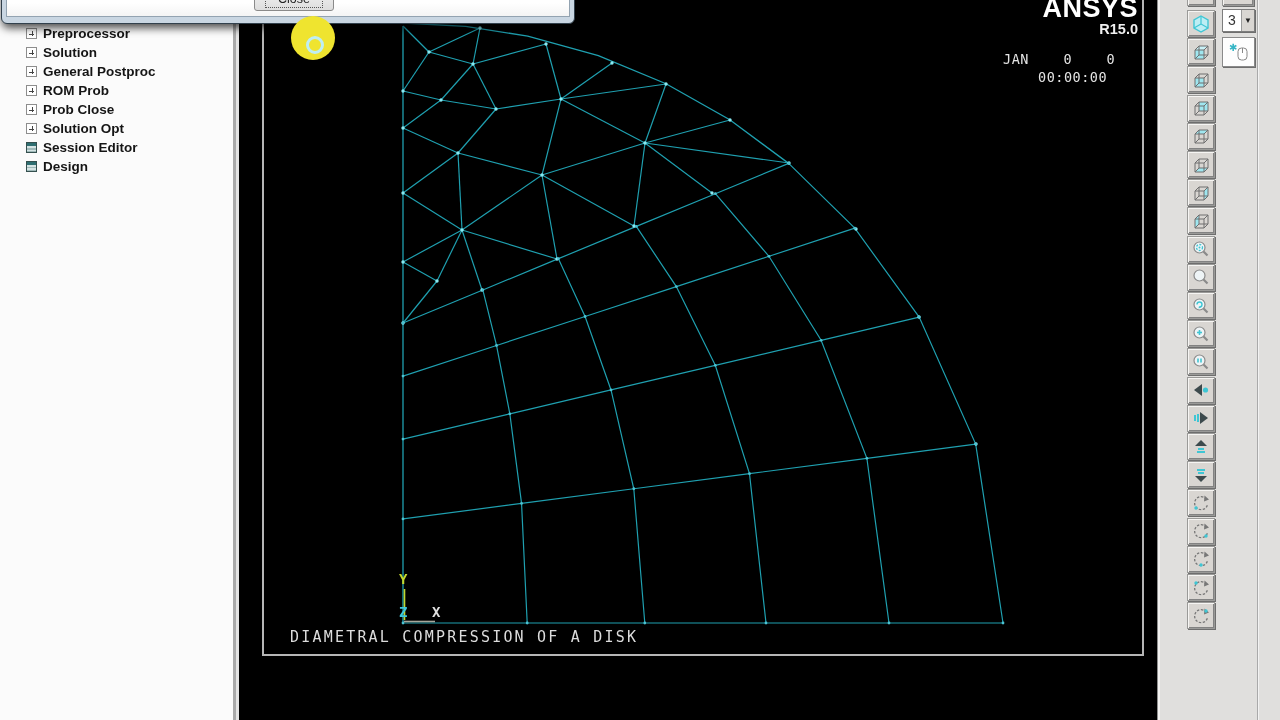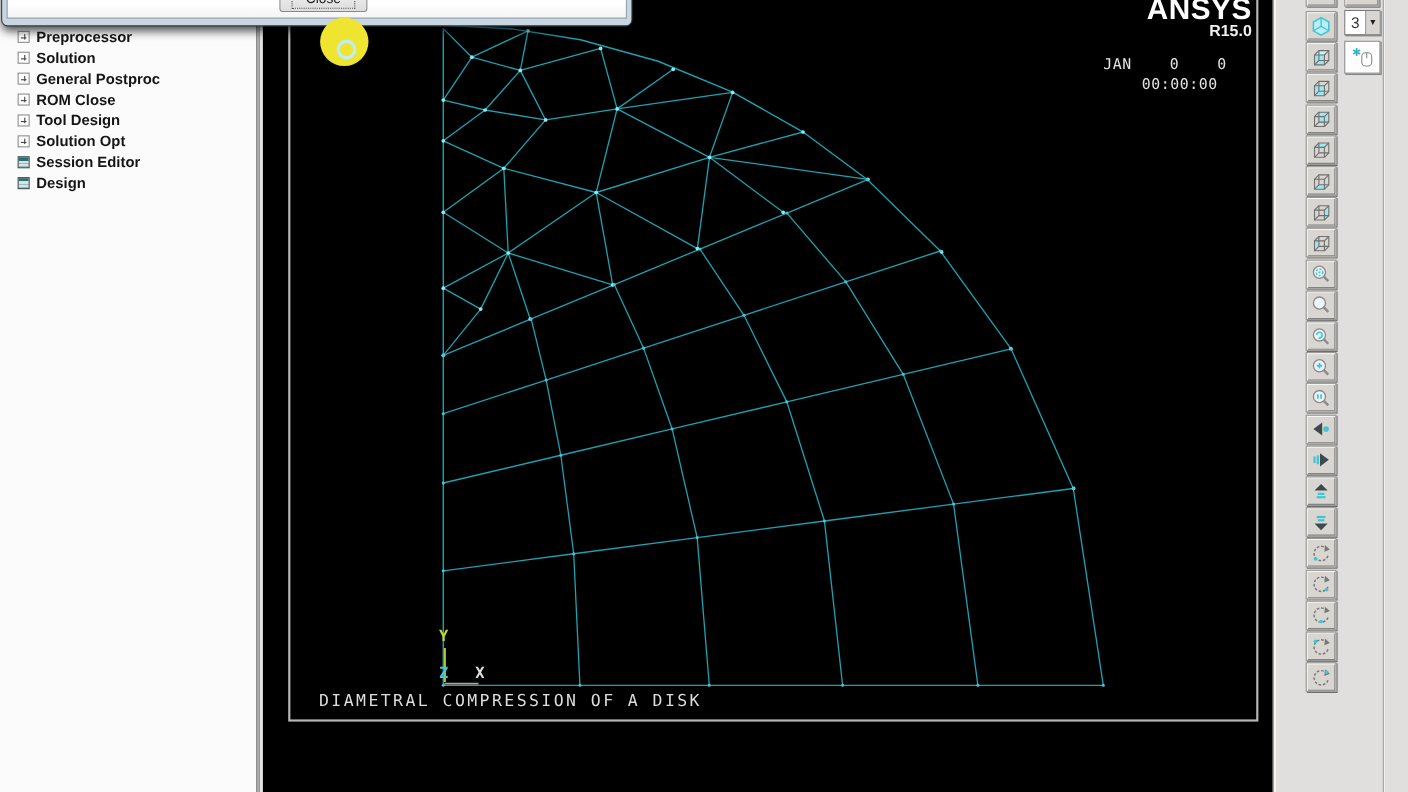--- a/index.html
+++ b/index.html
@@ -4,21 +4,21 @@
 <style>
   * { margin:0; padding:0; box-sizing:border-box; }
   html,body { width:1280px; height:720px; overflow:hidden; background:#000; position:relative;
               font-family:"Liberation Sans", sans-serif; }
 
   
   .menu-panel { position:absolute; left:0; top:0; width:233px; height:720px; background:#fbfbfb; z-index:2; }
   .menu-gutter-dark  { position:absolute; left:233px; top:0; width:3px; height:720px; background:#a9a9a9; z-index:2; }
   .menu-gutter-light { position:absolute; left:236px; top:0; width:3px; height:720px; background:#e3e3e3; z-index:2; }
   .menu-list { position:absolute; left:0; top:24px; width:100%; }
-  .menu-item { display:flex; align-items:center; height:19px; padding-left:16px; cursor:default; }
+  .menu-item { display:flex; align-items:center; height:19px; padding-left:26px; cursor:default; }
   .menu-item .label { font-size:13.5px; font-weight:700; color:#151515; margin-left:6px; white-space:nowrap; }
   .tree-icon { width:11px; height:11px; flex:0 0 11px; position:relative; }
   .tree-icon.plus { border:1px solid #8d8d8d; background:#fff; }
   .tree-icon.plus::before { content:""; position:absolute; left:2px; top:4.5px; width:5px; height:1.4px; background:#444; }
   .tree-icon.plus::after  { content:""; position:absolute; left:4.5px; top:2px; width:1.4px; height:5px; background:#444; }
   .tree-icon.editor { border:1px solid #35504f; background:linear-gradient(180deg,#2f6f72 0 3px,#d5e4e4 3px 5px,#9fb9b9 5px 6.5px,#d5e4e4 6.5px 8px,#9fb9b9 8px 100%); }
 
   
   .gfx-area { position:absolute; left:239px; top:0; width:918px; height:720px; background:#000; z-index:1; }
   .gfx-area svg { position:absolute; left:0; top:0; }
@@ -82,25 +82,25 @@
       <div class="menu-item">
         <span class="tree-icon plus"></span>
         <span class="label">Solution</span>
       </div>
       <div class="menu-item">
         <span class="tree-icon plus"></span>
         <span class="label">General Postproc</span>
       </div>
       <div class="menu-item">
         <span class="tree-icon plus"></span>
-        <span class="label">ROM Close</span>
-      </div>
-      <div class="menu-item">
-        <span class="tree-icon plus"></span>
-        <span class="label">Tool Design</span>
+        <span class="label">ROM Prob</span>
+      </div>
+      <div class="menu-item">
+        <span class="tree-icon plus"></span>
+        <span class="label">Prob Close</span>
       </div>
       <div class="menu-item">
         <span class="tree-icon plus"></span>
         <span class="label">Solution Opt</span>
       </div>
       <div class="menu-item">
         <span class="tree-icon editor"></span>
         <span class="label">Session Editor</span>
       </div>
       <div class="menu-item">

